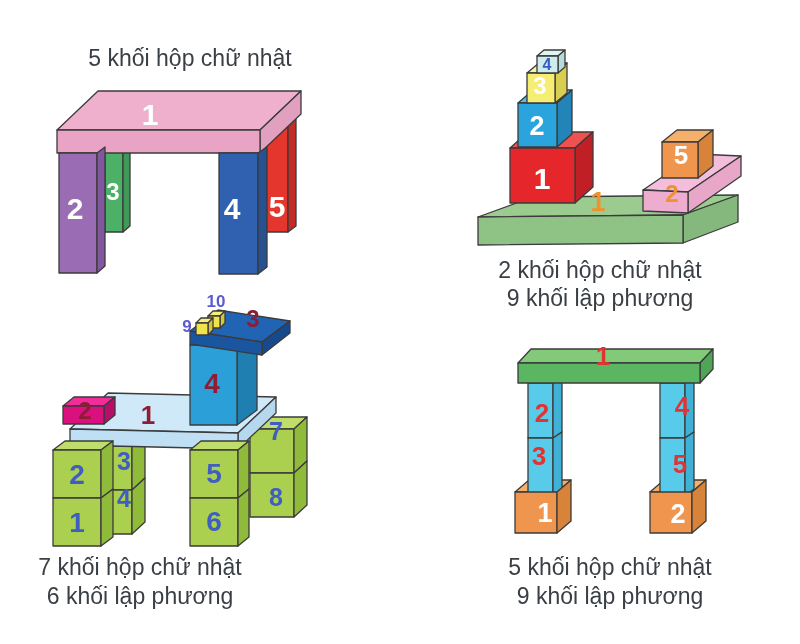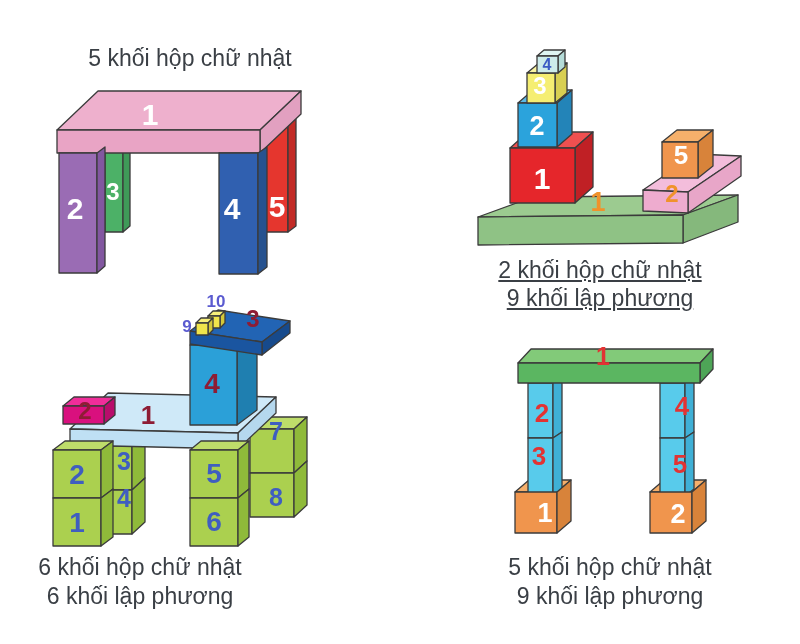--- a/index.html
+++ b/index.html
@@ -88,21 +88,21 @@
   </g>
   <text x="92" y="139" font-size="30" fill="#ffffff">1</text>
   <text x="87" y="85" font-size="27" fill="#ffffff">2</text>
   <text x="90" y="44" font-size="24" fill="#ffffff">3</text>
   <text x="97" y="20" font-size="16" fill="#3b5bc4">4</text>
   <text x="231" y="114" font-size="26" fill="#ffffff">5</text>
   <text x="148" y="161" font-size="27" fill="#f0922b">1</text>
   <text x="222" y="152" font-size="24" fill="#f0922b">2</text>
 </svg>
 
-<div class="caption" style="left:452px;top:256px;width:296px;line-height:28px;text-decoration:underline;">
+<div class="caption" style="left:452px;top:256px;width:296px;line-height:28px;">
   <div>2 khối hộp chữ nhật</div>
   <div>9 khối lập phương</div>
 </div>
 
 <svg style="left:40px;top:285px;" width="280" height="275" viewBox="0 0 280 275">
   <g>
     <polygon points="44,161 57,149 105,149 92,161" fill="#bedd6a"></polygon>
     <polygon points="44,161 92,161 92,205 44,205" fill="#abd04f"></polygon>
     <polygon points="92,161 105,149 105,193 92,205" fill="#8fba3a"></polygon>
   </g>
@@ -177,21 +177,21 @@
   <text x="84" y="222" font-size="25" fill="#3f5ec0">4</text>
   <text x="174" y="198" font-size="28" fill="#3f5ec0">5</text>
   <text x="174" y="246" font-size="28" fill="#3f5ec0">6</text>
   <text x="236" y="155" font-size="25" fill="#3f5ec0">7</text>
   <text x="236" y="221" font-size="25" fill="#3f5ec0">8</text>
   <text x="147" y="47" font-size="17" fill="#5b5bd0">9</text>
   <text x="176" y="22" font-size="17" fill="#5b5bd0">10</text>
 </svg>
 
 <div class="caption" style="left:0px;top:553px;width:280px;line-height:29px;">
-  <div>6 khối hộp chữ nhật</div>
+  <div>7 khối hộp chữ nhật</div>
   <div>6 khối lập phương</div>
 </div>
 
 <svg style="left:505px;top:345px;" width="280" height="195" viewBox="0 0 280 195">
   <polygon points="10,147 24,135 66,135 52,147" fill="#f5af6b"></polygon>
   <polygon points="145,147 159,135 201,135 187,147" fill="#f5af6b"></polygon>
   <g>
     <polygon points="23,38 48,38 48,93 23,93" fill="#58cbeb"></polygon>
     <polygon points="48,38 57,32 57,87 48,93" fill="#3fb0d6"></polygon>
   </g>

